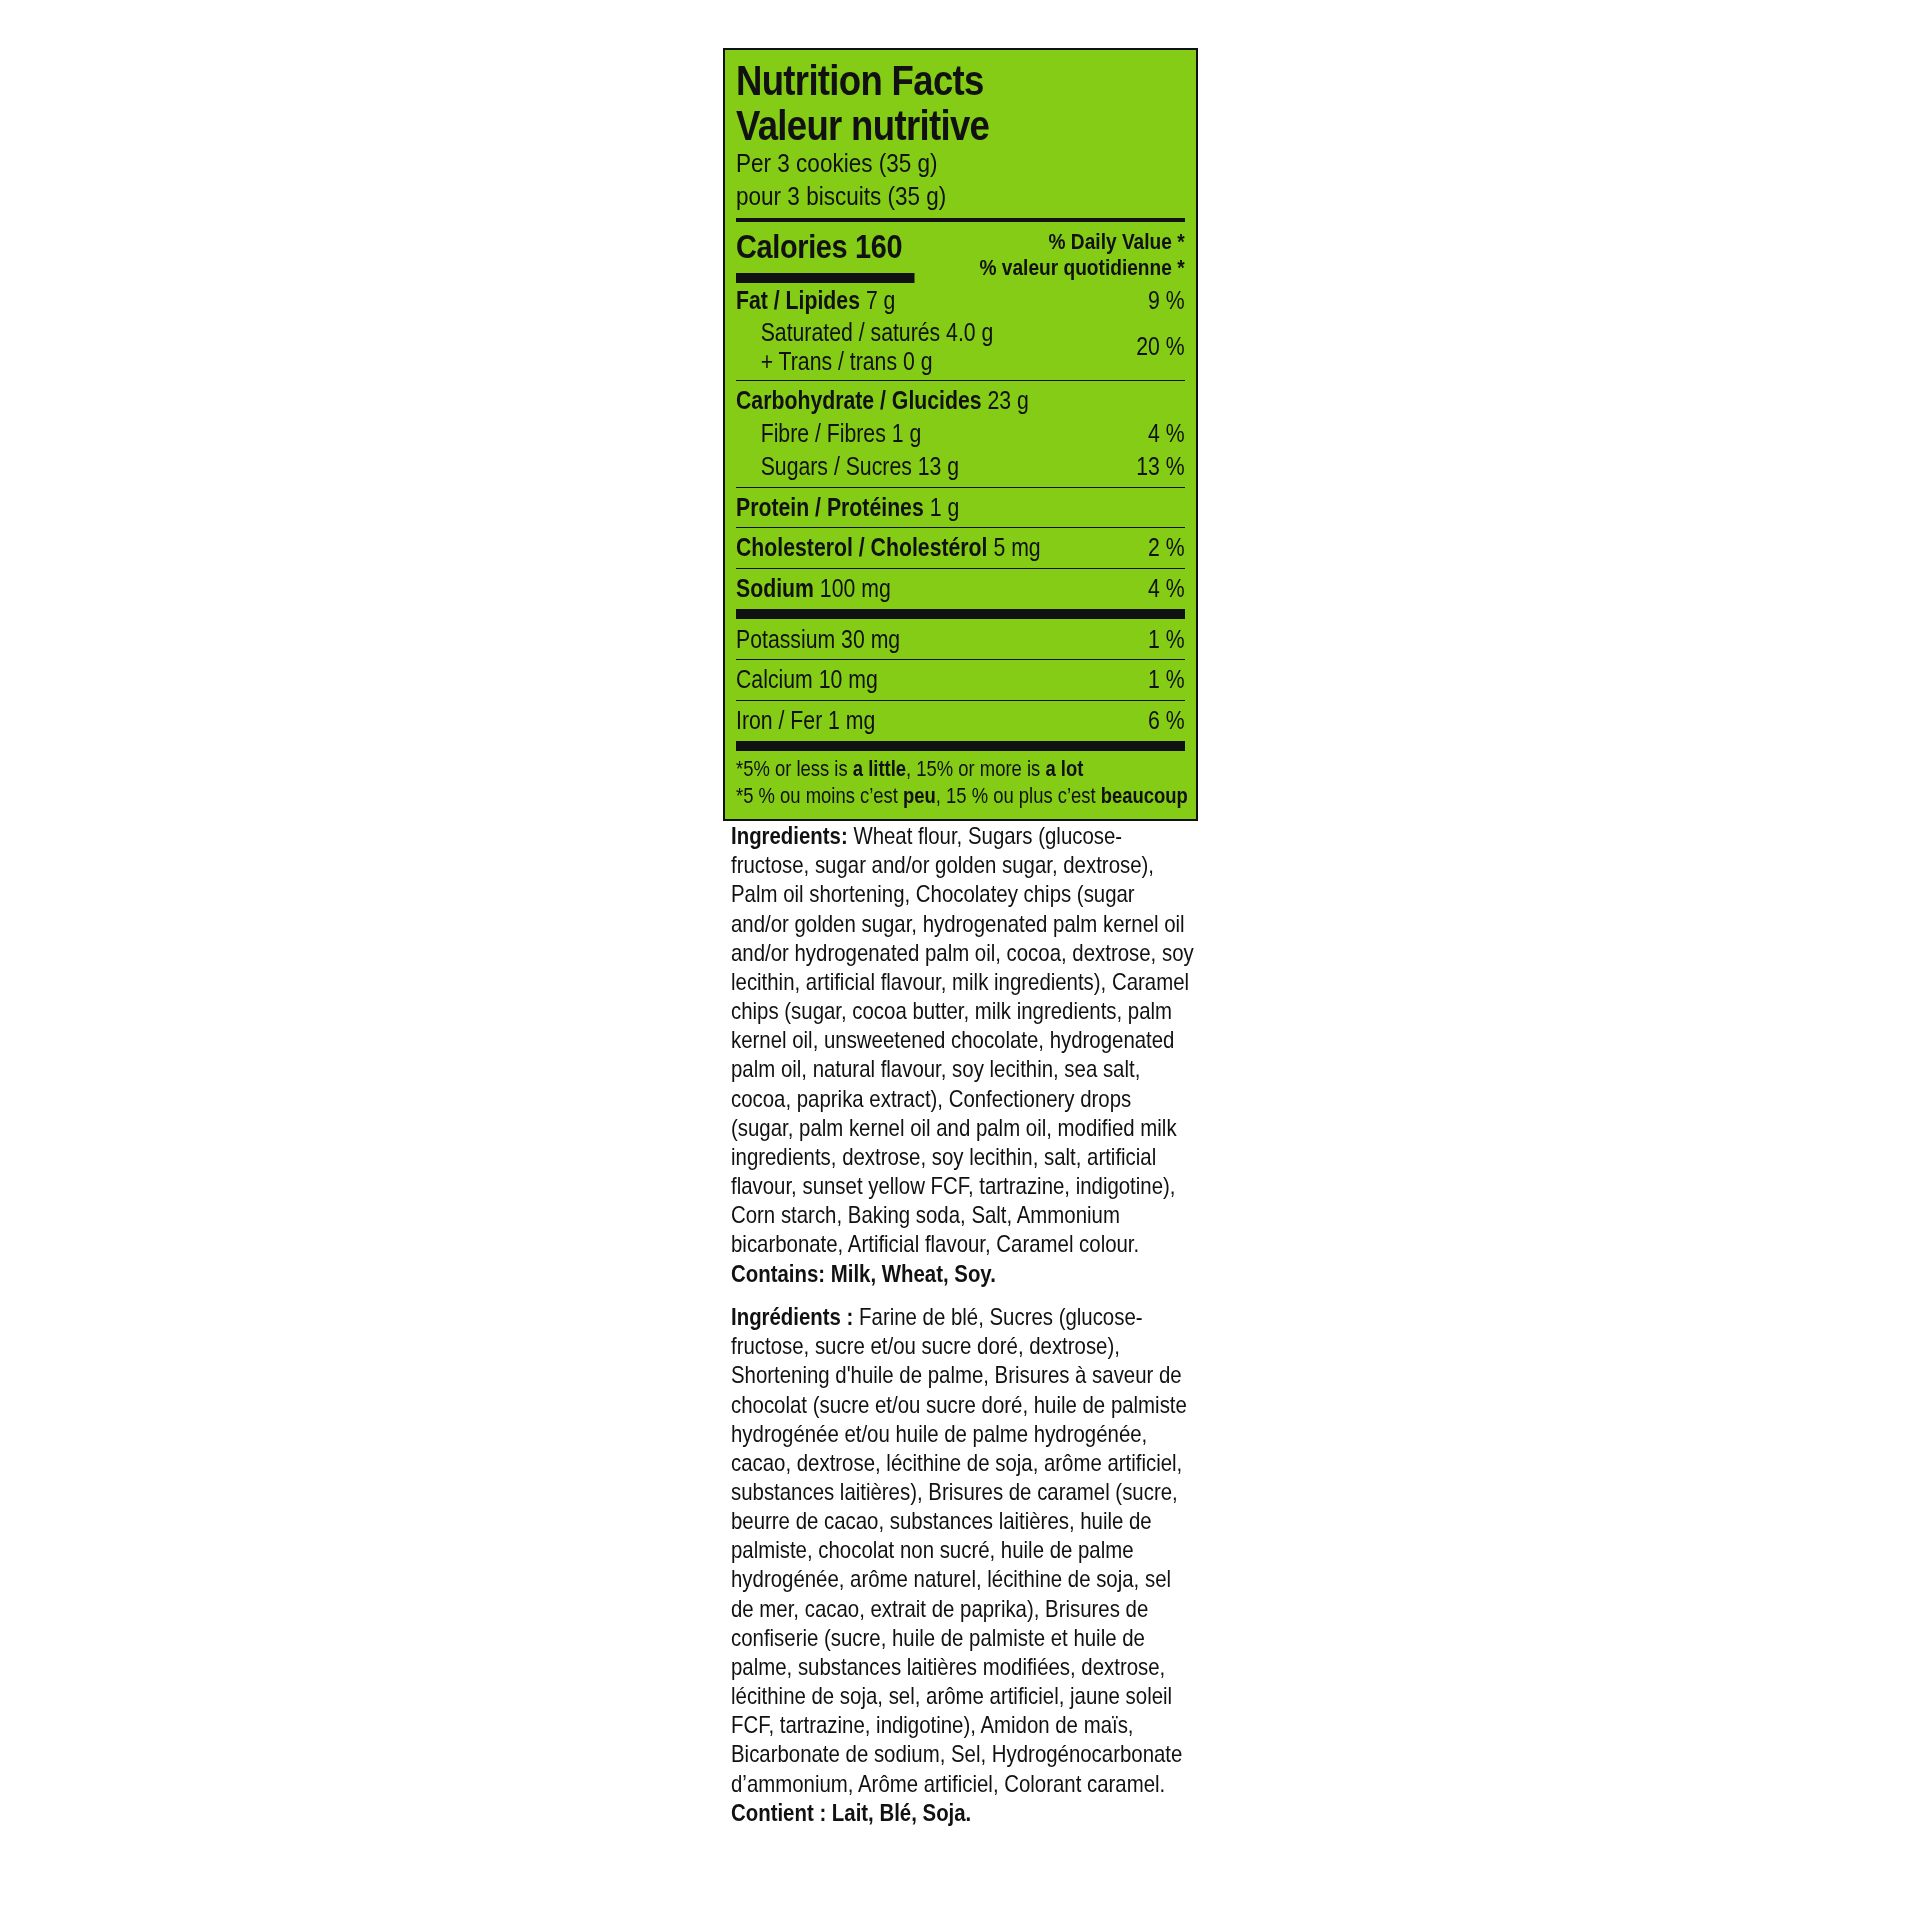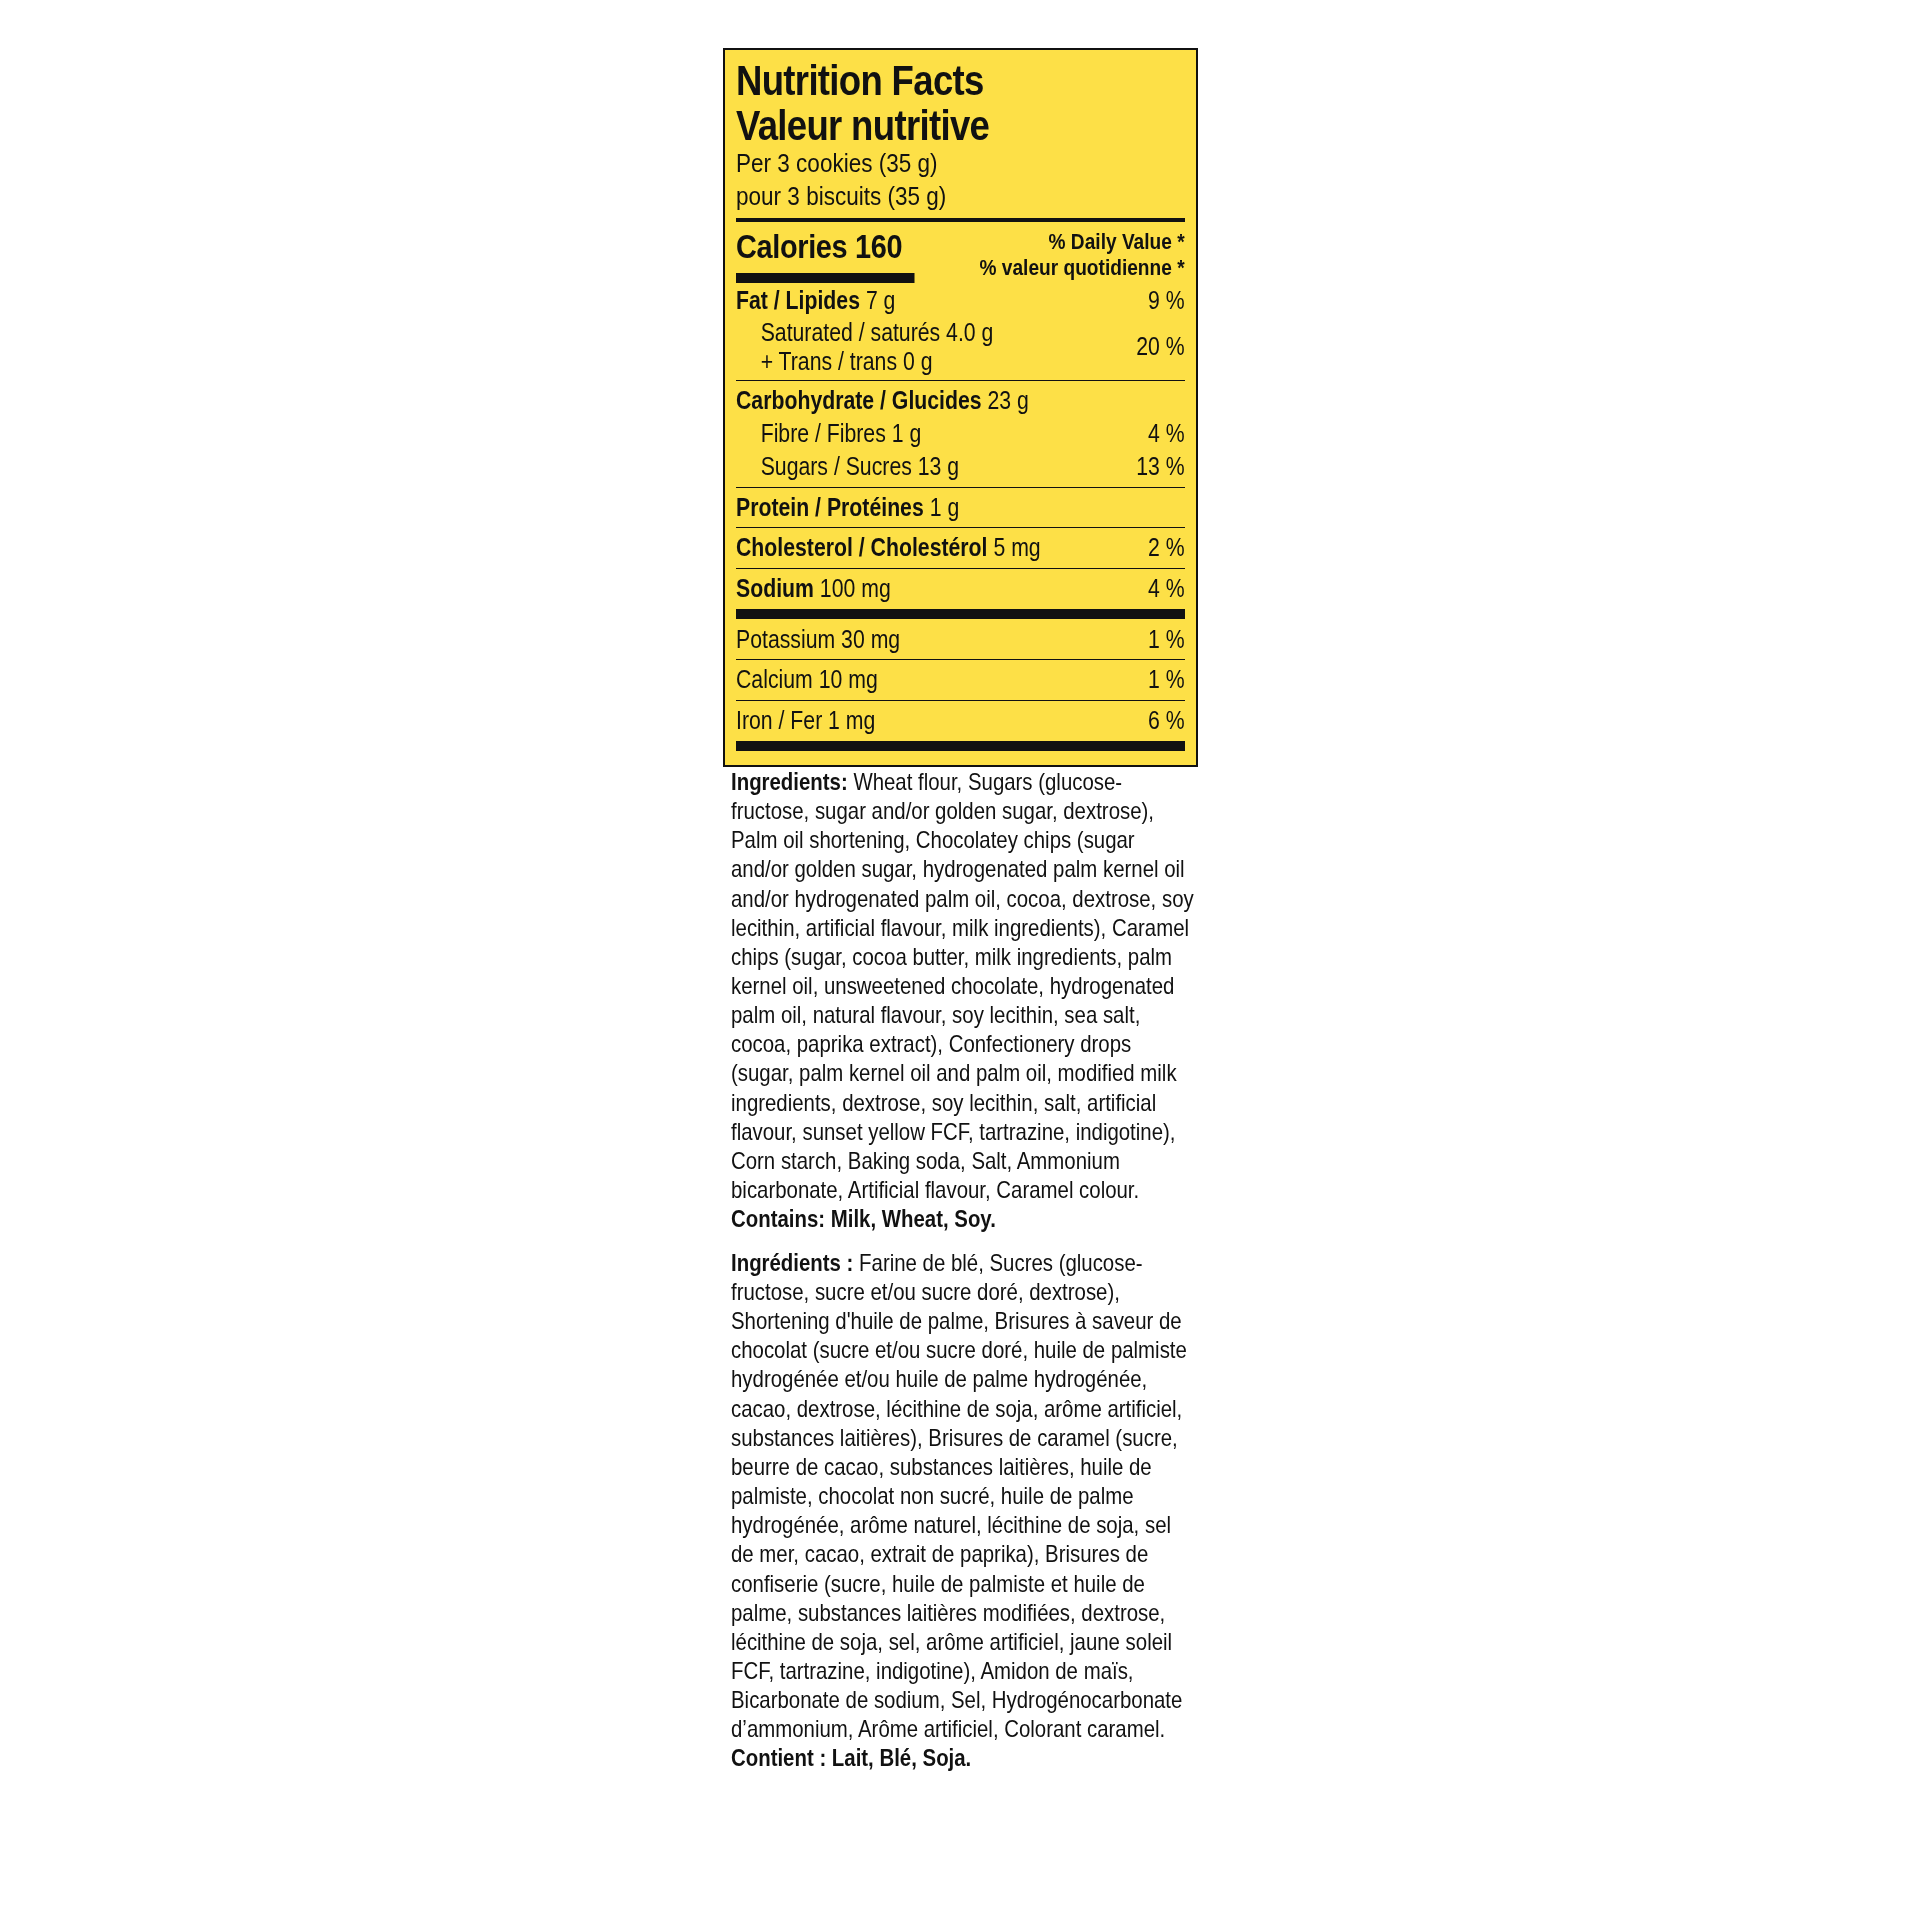--- a/index.html
+++ b/index.html
@@ -17,21 +17,21 @@
   }
   .label-col {
     position: absolute;
     left: 723px;
     top: 48px;
     width: 475px;
   }
   
   .nf-box {
     border: 2.4px solid #111111;
-    background: #fde047;
+    background: #84cc16;
     padding: 8px 11.2px 9.6px 11.2px;
     box-sizing: border-box;
   }
   
   .cond {
     width: 117.65%;
     transform: scaleX(0.85);
     transform-origin: 0 0;
   }
   .nf-title {
@@ -224,20 +224,24 @@
 
     <div class="hr"></div>
 
     <div class="row cond">
       <span class="nm"><span>Iron / Fer</span> <span>1 mg</span></span>
       <span class="dv">6 %</span>
     </div>
 
     <div class="bar-thick"></div>
 
+    <div class="fn-block">
+      <div class="fn cond"><span>*5% or less is </span><b>a little</b><span>, 15% or more is </span><b>a lot</b></div>
+      <div class="fn cond"><span>*5 % ou moins c’est </span><b>peu</b><span>, 15 % ou plus c’est </span><b>beaucoup</b></div>
+    </div>
 
   </div>
 
   <div class="ing-wrap">
 
     <div class="ing-par cond">
       <b>Ingredients:</b><span> Wheat flour, Sugars (glucose-fructose, sugar and/or golden sugar, dextrose), Palm oil shortening, Chocolatey chips (sugar and/or golden sugar, hydrogenated palm kernel oil and/or hydrogenated palm oil, cocoa, dextrose, soy lecithin, artificial flavour, milk ingredients), Caramel chips (sugar, cocoa butter, milk ingredients, palm kernel oil, unsweetened chocolate, hydrogenated palm oil, natural flavour, soy lecithin, sea salt, cocoa, paprika extract), Confectionery drops (sugar, palm kernel oil and palm oil, modified milk ingredients, dextrose, soy lecithin, salt, artificial flavour, sunset yellow FCF, tartrazine, indigotine), Corn starch, Baking soda, Salt, Ammonium bicarbonate, Artificial flavour, Caramel colour.</span>
       <div class="ing-contains">Contains: Milk, Wheat, Soy.</div>
     </div>
 

